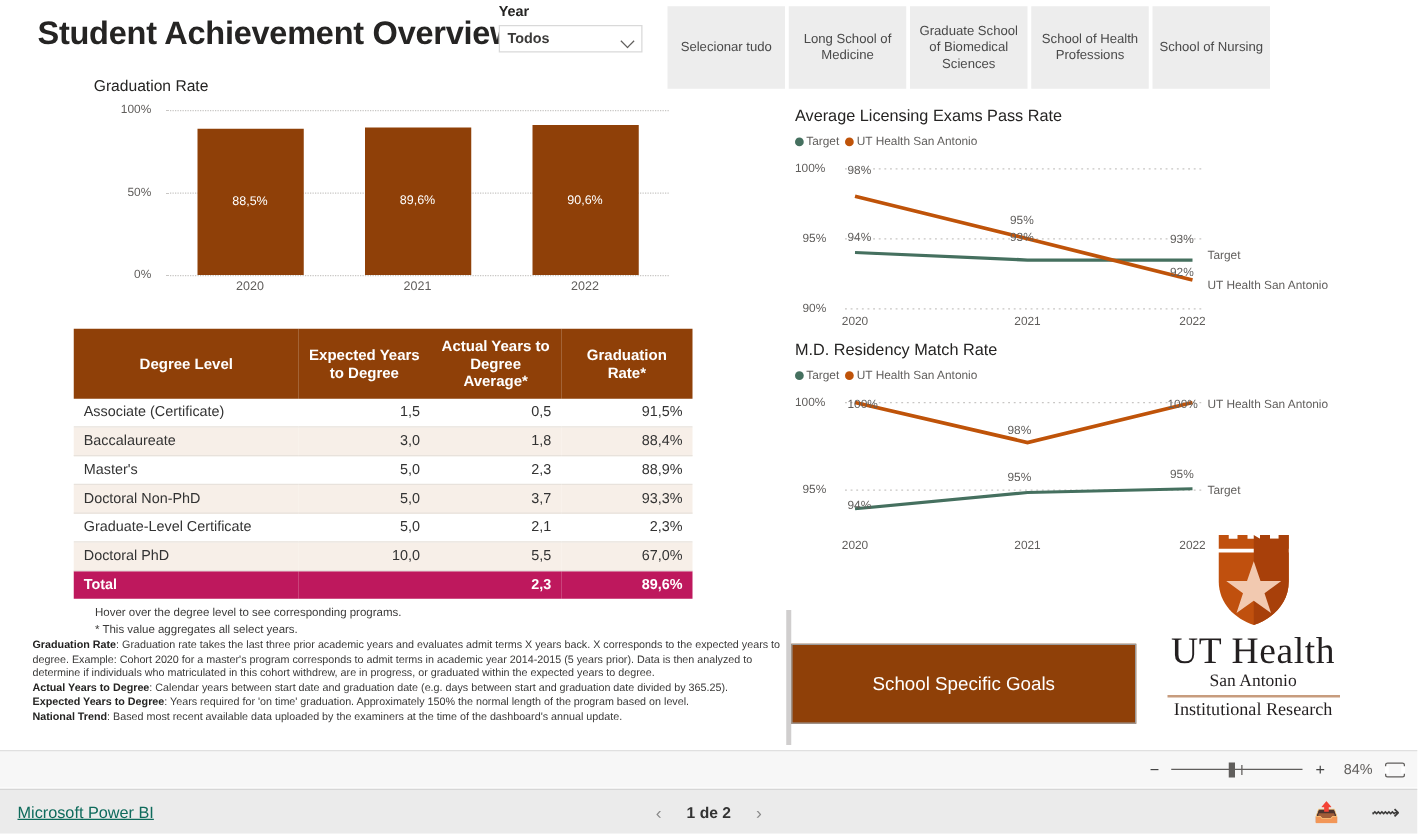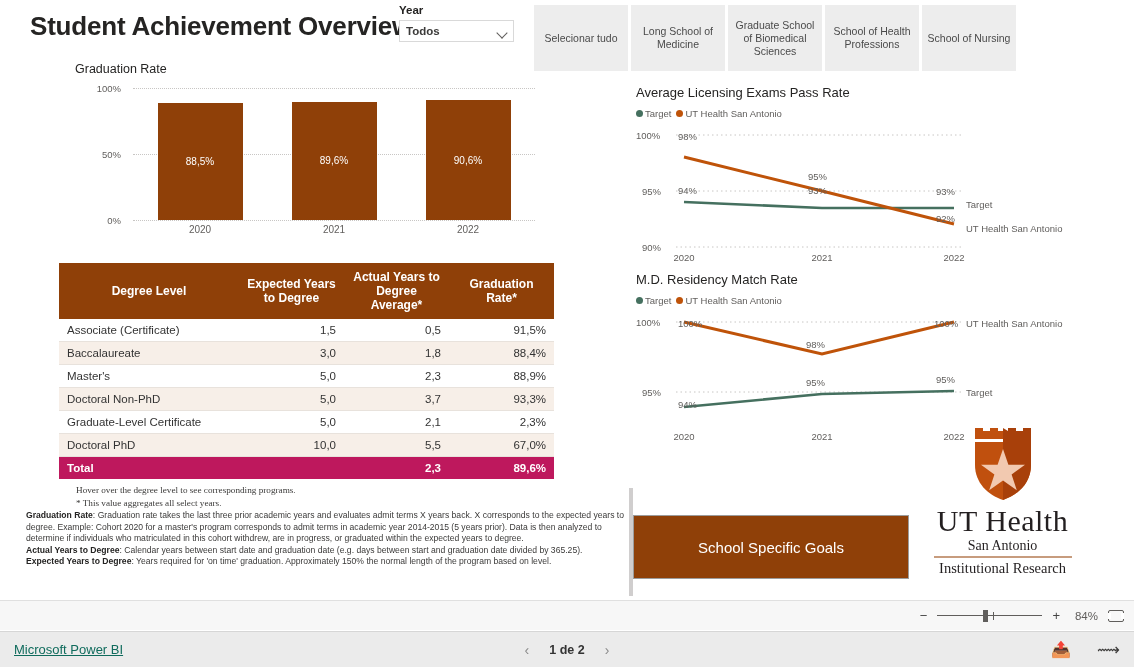--- a/index.html
+++ b/index.html
@@ -69,21 +69,21 @@
   .matrix th.col-deg { text-align:center; width:180px; }
   .matrix th.num { text-align:center; width:105px; }
   .matrix td { padding:5px 8px; color:#333; border-bottom:1px solid #e8e2dc; }
   .matrix td.num { text-align:right; }
   .matrix tr.alt td { background:#F7EFE8; }
   .matrix tr.total td { background:#be185d; color:#fff; font-weight:bold; border-bottom:none; }
 
   
   .notes { position:absolute; left:26px; top:484px; width:600px; font-size:8.6px;
     color:#3b3a39; line-height:11.6px; }
-  .notes .indent { margin-left:50px; font-size:9.2px; line-height:13px;font-family:Liberation Serif, serif; }
+  .notes .indent { margin-left:50px; font-size:9.2px; line-height:13px; }
   .notes b { color:#252423; }
 
   
   .scroll-stub { position:absolute; left:629px; top:488px; width:4px; height:108px;
      background:#d0cece; }
 
   
   .viz-line { position:absolute; width:500px; height:175px; }
   .line-title { font-size:13px; color:#252423; }
   .legend { margin-top:8px; display:flex; align-items:center; gap:5px; font-size:9.5px; color:#605e5c; }
@@ -251,20 +251,21 @@
         </tr>
       </tbody>
     </table>
 
     <div class="notes">
       <div class="indent">Hover over the degree level to see corresponding programs.</div>
       <div class="indent">* This value aggregates all select years.</div>
       <div><b>Graduation Rate</b><span>: Graduation rate takes the last three prior academic years and evaluates admit terms X years back. X corresponds to the expected years to degree. Example: Cohort 2020 for a master's program corresponds to admit terms in academic year 2014-2015 (5 years prior). Data is then analyzed to determine if individuals who matriculated in this cohort withdrew, are in progress, or graduated within the expected years to degree.</span></div>
       <div><b>Actual Years to Degree</b><span>: Calendar years between start date and graduation date (e.g. days between start and graduation date divided by 365.25).</span></div>
       <div><b>Expected Years to Degree</b><span>: Years required for 'on time' graduation. Approximately 150% the normal length of the program based on level.</span></div>
+      <div><b>National Trend</b><span>: Based most recent available data uploaded by the examiners at the time of the dashboard's annual update.</span></div>
     </div>
     <div class="scroll-stub"></div>
 
     <div class="viz-line" style="left:636px; top:85px;">
       <div class="line-title">Average Licensing Exams Pass Rate</div>
       <div class="legend">
         <span class="legend-item">
           <span class="dot" style="background:#45705F"></span>
           <span>Target</span>
         </span>

